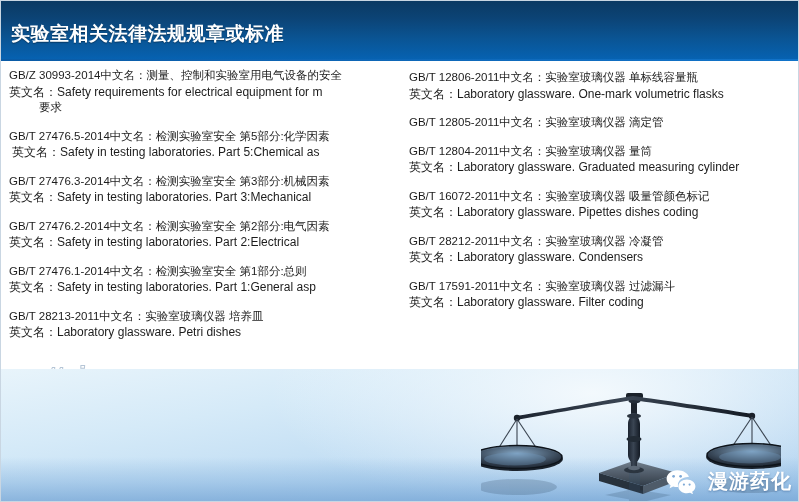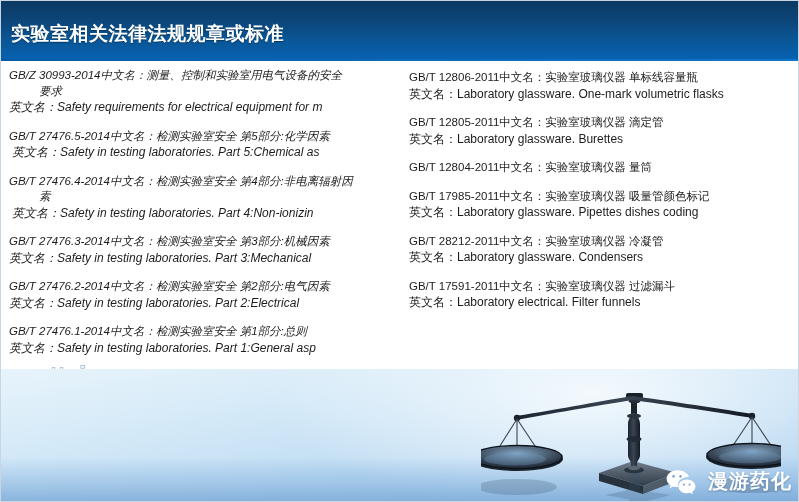--- a/index.html
+++ b/index.html
@@ -36,21 +36,21 @@
     white-space:nowrap;
   }
 
   
   .content{
     position:absolute;left:0;top:60px;width:799px;height:310px;
   }
   .col{
     position:absolute;top:0;
   }
-  .col-left{left:8px;width:390px;font-style:italic;}
+  .col-left{left:8px;width:390px;}
   .col-right{left:408px;width:385px;}
 
   .entry{margin-bottom:13px;}
   .entry:first-child{margin-top:7px;}
   .col-right .entry:first-child{margin-top:9px;}
 
   .line{
     color:#1c1c1c;
     font-size:11.5px;
     line-height:15.5px;
@@ -118,34 +118,29 @@
   <div class="banner">
     <div class="banner-title">实验室相关法律法规规章或标准</div>
   </div>
 
   <div class="content">
 
     <div class="col col-left">
 
       <div class="entry">
         <div class="line line-cn">GB/Z 30993-2014中文名：测量、控制和实验室用电气设备的安全</div>
+        <div class="line line-en entry-en">英文名：Safety requirements for electrical equipment for m</div>
         <div class="line line-cn line-cont">要求</div>
-        <div class="line line-en entry-en">英文名：Safety requirements for electrical equipment for m</div>
       </div>
 
       <div class="entry">
         <div class="line line-cn">GB/T 27476.5-2014中文名：检测实验室安全 第5部分:化学因素</div>
         <div class="line line-en entry-en indent1">英文名：Safety in testing laboratories. Part 5:Chemical as</div>
       </div>
 
-      <div class="entry">
-        <div class="line line-cn">GB/T 27476.4-2014中文名：检测实验室安全 第4部分:非电离辐射因</div>
-        <div class="line line-cn line-cont">素</div>
-        <div class="line line-en entry-en indent1">英文名：Safety in testing laboratories. Part 4:Non-ionizin</div>
-      </div>
 
       <div class="entry">
         <div class="line line-cn">GB/T 27476.3-2014中文名：检测实验室安全 第3部分:机械因素</div>
         <div class="line line-en entry-en">英文名：Safety in testing laboratories. Part 3:Mechanical</div>
       </div>
 
       <div class="entry">
         <div class="line line-cn">GB/T 27476.2-2014中文名：检测实验室安全 第2部分:电气因素</div>
         <div class="line line-en entry-en">英文名：Safety in testing laboratories. Part 2:Electrical</div>
       </div>
@@ -164,40 +159,40 @@
 
     <div class="col col-right">
 
       <div class="entry">
         <div class="line line-cn">GB/T 12806-2011中文名：实验室玻璃仪器 单标线容量瓶</div>
         <div class="line line-en entry-en">英文名：Laboratory glassware. One-mark volumetric flasks</div>
       </div>
 
       <div class="entry">
         <div class="line line-cn">GB/T 12805-2011中文名：实验室玻璃仪器 滴定管</div>
-        <div class="line line-en entry-en">英文名：Laboratory glassware. Burettes</div>
       </div>
 
       <div class="entry">
         <div class="line line-cn">GB/T 12804-2011中文名：实验室玻璃仪器 量筒</div>
-      </div>
-
-      <div class="entry">
-        <div class="line line-cn">GB/T 17985-2011中文名：实验室玻璃仪器 吸量管颜色标记</div>
+        <div class="line line-en entry-en">英文名：Laboratory glassware. Graduated measuring cylinder</div>
+      </div>
+
+      <div class="entry">
+        <div class="line line-cn">GB/T 16072-2011中文名：实验室玻璃仪器 吸量管颜色标记</div>
         <div class="line line-en entry-en">英文名：Laboratory glassware. Pipettes dishes coding</div>
       </div>
 
       <div class="entry">
         <div class="line line-cn">GB/T 28212-2011中文名：实验室玻璃仪器 冷凝管</div>
         <div class="line line-en entry-en">英文名：Laboratory glassware. Condensers</div>
       </div>
 
       <div class="entry">
         <div class="line line-cn">GB/T 17591-2011中文名：实验室玻璃仪器 过滤漏斗</div>
-        <div class="line line-en entry-en">英文名：Laboratory electrical. Filter funnels</div>
+        <div class="line line-en entry-en">英文名：Laboratory glassware. Filter coding</div>
       </div>
 
     </div>
   </div>
 
   <div class="getty">gettyimages</div>
 
   <div class="photo">
 
     <div class="scale-wrap">

